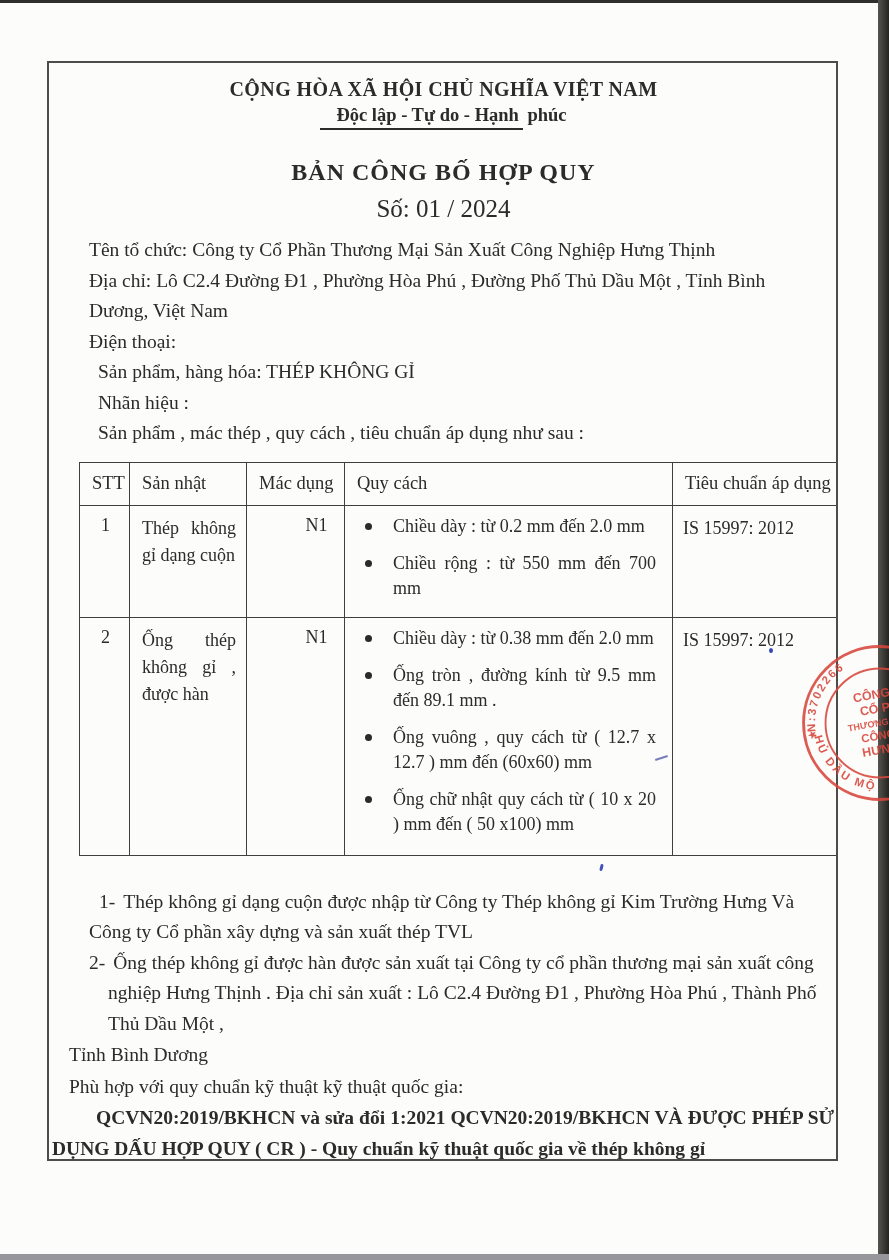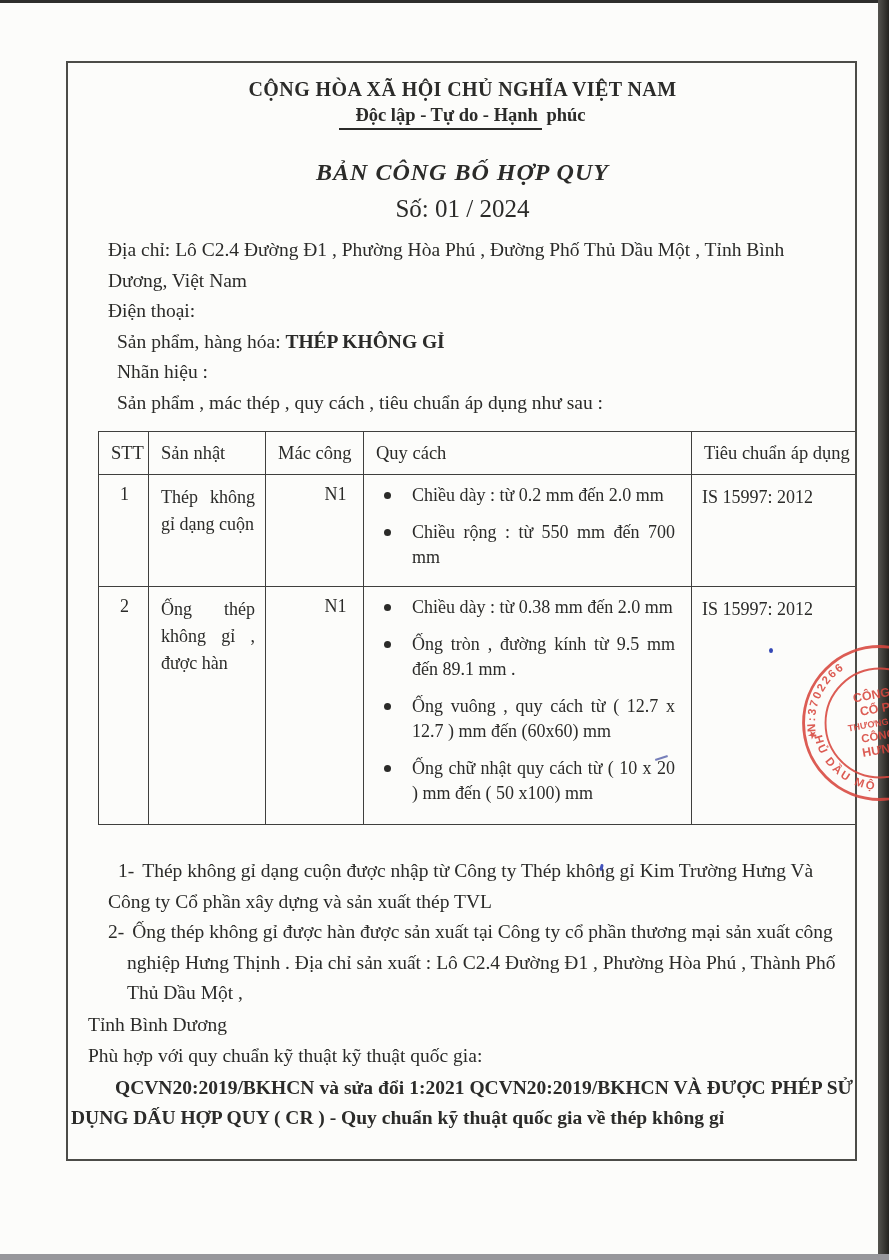--- a/index.html
+++ b/index.html
@@ -13,38 +13,38 @@
     color: #2b2b29;
   }
   
   .edge-top    { position:absolute; left:0; top:0; width:889px; height:3px; background:#2e2e2c; }
   .edge-right  { position:absolute; right:0; top:0; width:11px; height:1260px;
                  background:linear-gradient(to right,#55544f,#24231f); }
   .edge-bottom { position:absolute; left:0; bottom:0; width:889px; height:6px; background:#97979b; }
 
   .frame {
     position: absolute;
-    left: 66px; top: 61px;
+    left: 47px; top: 61px;
     width: 791px; height: 1100px;
     border: 2px solid #4c4c48;
     padding: 12px 18px 0 20px;
     overflow: hidden;
   }
 
   .c { text-align: center; }
   .national-title { font-size: 20px; font-weight: bold; letter-spacing: .4px; margin-top: 3px; }
   .motto { font-size: 18.5px; font-weight: bold; margin-top: 4px; }
   .motto .ul { border-bottom: 2.4px solid #2b2b29; padding: 0 4px 3px 16px; }
-  .doc-title { font-size: 24px; font-weight: bold; letter-spacing: 1px; margin-top: 33px; font-style: italic; }
+  .doc-title { font-size: 24px; font-weight: bold; letter-spacing: 1px; margin-top: 33px; }
   .doc-number { font-size: 25px; margin-top: 9px; }
 
   .info { font-size: 19.5px; line-height: 30.5px; margin-top: 12px; }
   .info p { margin: 0 0 0 20px; }
   .info p.ind { margin-left: 29px; }
-  .bold { font-weight: bold; }
+  .bold { font-weight: normal; }
 
   table.conf {
     border-collapse: collapse;
     margin: 13px 0 0 10px;
     width: 773px;
     font-size: 18px;
     table-layout: fixed;
   }
   table.conf th, table.conf td {
     border: 1.6px solid #3f3f3d;
@@ -120,33 +120,34 @@
 
     <div class="c national-title">CỘNG HÒA XÃ HỘI CHỦ NGHĨA VIỆT NAM</div>
 
     <div class="c motto"><span class="ul">Độc lập - Tự do - Hạnh</span><span> phúc</span></div>
 
     <div class="c doc-title">BẢN CÔNG BỐ HỢP QUY</div>
 
     <div class="c doc-number">Số: 01 / 2024</div>
 
     <div class="info">
+      <p>Tên tổ chức: Công ty Cổ Phần Thương Mại Sản Xuất Công Nghiệp Hưng Thịnh</p>
       <p>Địa chỉ: Lô C2.4 Đường Đ1 , Phường Hòa Phú , Đường Phố Thủ Dầu Một , Tỉnh Bình Dương, Việt Nam</p>
       <p>Điện thoại:</p>
       <p class="ind"><span>Sản phẩm, hàng hóa: </span><span class="bold">THÉP KHÔNG GỈ</span></p>
       <p class="ind">Nhãn hiệu :</p>
       <p class="ind">Sản phẩm , mác thép , quy cách , tiêu chuẩn áp dụng như sau :</p>
     </div>
 
     <table class="conf">
       <tbody>
           <tr>
         <th class="w-stt">STT</th>
         <th class="w-prod">Sản nhật</th>
-        <th class="w-grade">Mác công</th>
+        <th class="w-grade">Mác dụng</th>
         <th class="w-spec">Quy cách</th>
         <th class="w-std">Tiêu chuẩn áp dụng</th>
       </tr>
       <tr class="r1">
         <td class="col-stt">1</td>
         <td class="col-prod">Thép không gỉ dạng cuộn</td>
         <td class="col-grade">N1</td>
         <td class="col-spec">
           <ul class="specs">
             <li>Chiều dày : từ 0.2 mm đến 2.0 mm</li>

